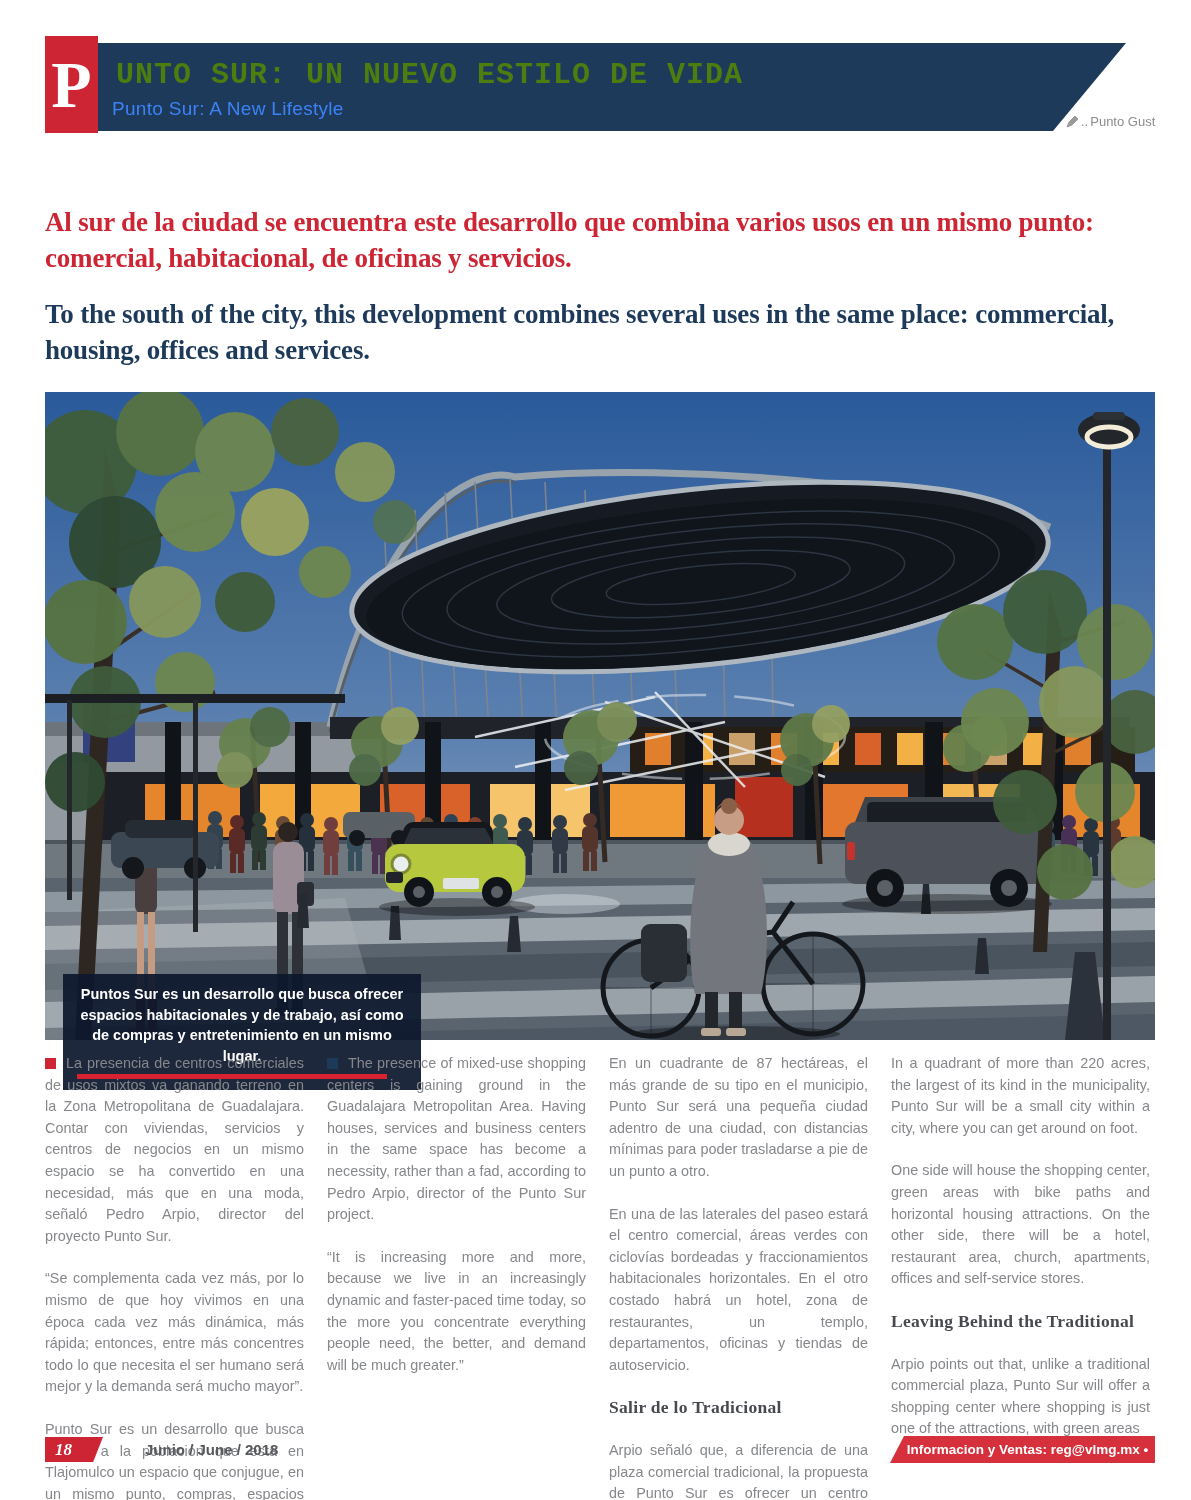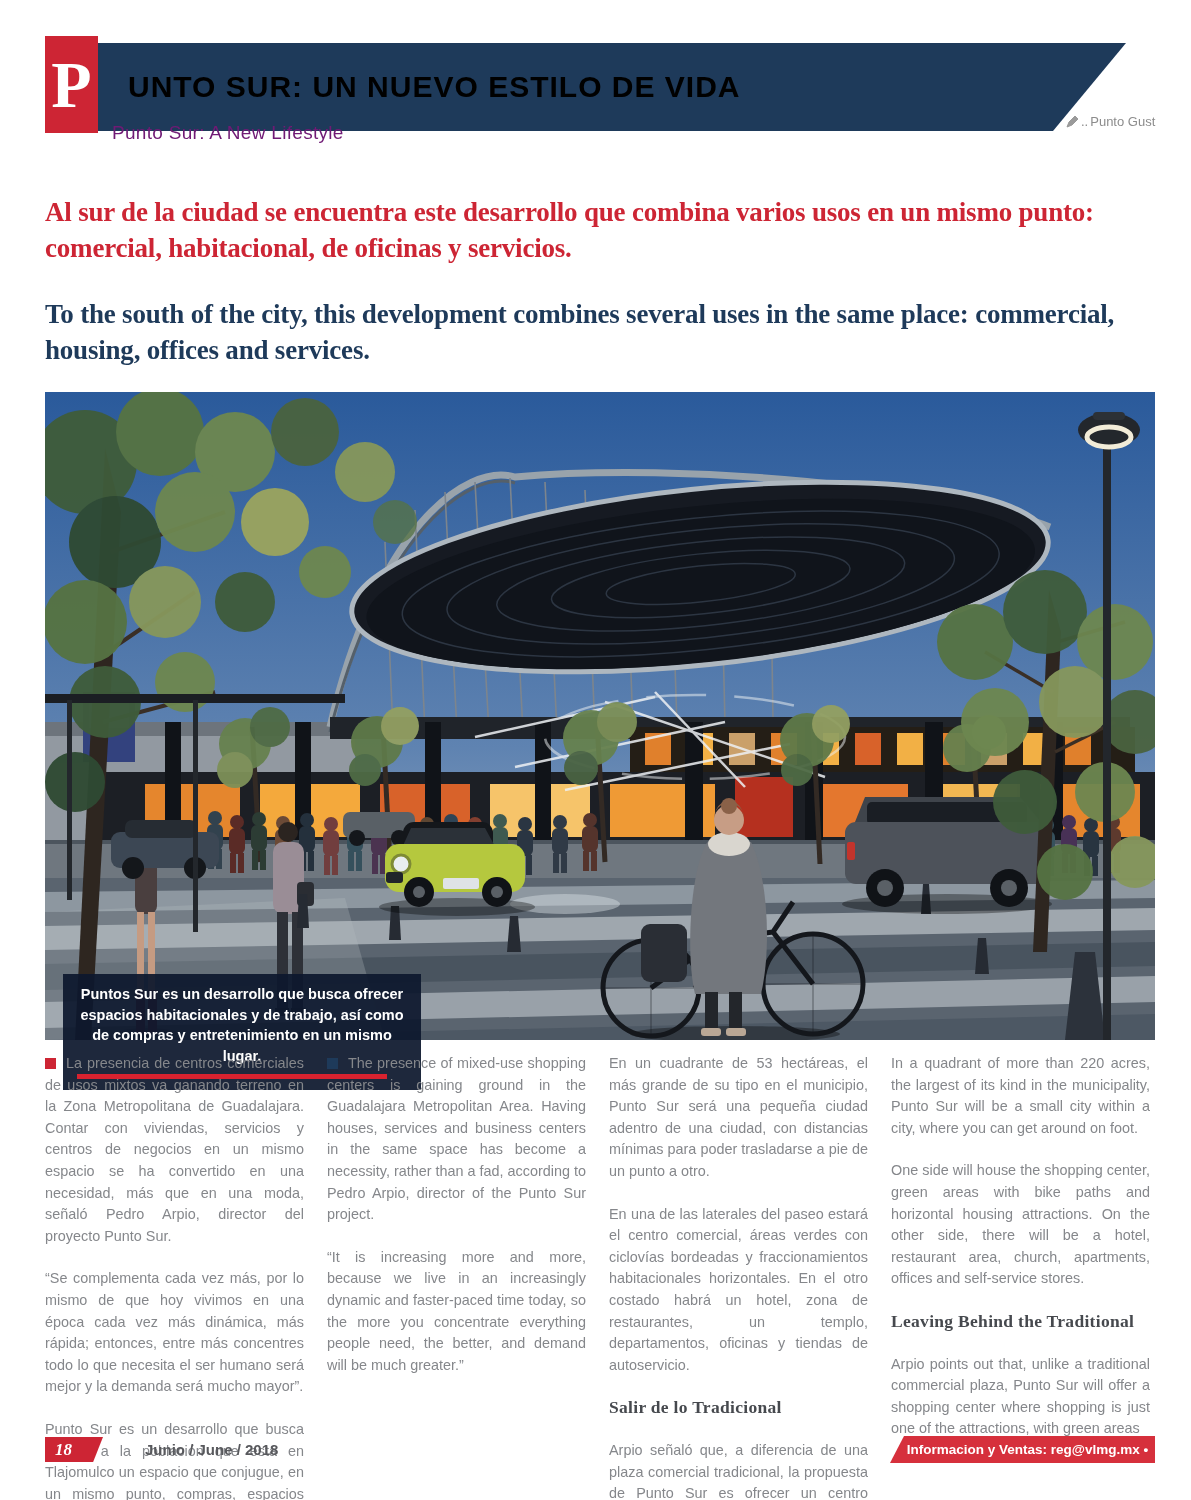--- a/index.html
+++ b/index.html
@@ -11,30 +11,30 @@
   .page{position:relative;width:1191px;height:1500px;background:#ffffff;margin:0 auto;
         font-family:"Liberation Sans",sans-serif;overflow:hidden;}
 
   
   .banner{position:absolute;left:45px;top:43px;width:1085px;height:88px;background:var(--navy);
           clip-path:polygon(0 0,1081px 0,1008px 100%,0 100%);}
   .pbox{position:absolute;left:45px;top:36px;width:53px;height:97px;background:var(--red);
         display:flex;align-items:center;justify-content:center;z-index:3;}
   .pbox span{font-family:"Liberation Serif",serif;font-weight:bold;color:#fff;font-size:66px;line-height:1;}
   .title-block{position:absolute;left:112px;top:52px;z-index:3;}
-  .title-block h1{margin:16px;font-family:Liberation Sans, sans-serif;font-weight:bold;color:#000000;
+  .title-block h1{margin:4px;font-family:Liberation Mono, monospace;font-weight:bold;color:#4d7c0f;
                   font-size:30px;letter-spacing:1px;line-height:38px;}
-  .subtitle{color:#701a75;font-size:19px;margin-top:2px;letter-spacing:.3px;}
+  .subtitle{color:#3b82f6;font-size:19px;margin-top:2px;letter-spacing:.3px;}
   .credit{position:absolute;left:1066px;top:114px;z-index:3;color:#8c8c8c;font-size:13px;
           display:flex;align-items:center;gap:2px;white-space:nowrap;}
 
   
   .deck{position:absolute;left:45px;width:1075px;margin:0;
         font-family:"Liberation Serif",serif;font-weight:bold;font-size:27px;line-height:36px;letter-spacing:-.2px;}
-  .deck-es{top:194px;color:var(--red);}
+  .deck-es{top:204px;color:var(--red);}
   .deck-en{top:296px;color:var(--navy);}
 
   
   .photo{position:absolute;left:45px;top:392px;width:1110px;height:648px;margin:0;}
   .photo svg{display:block;}
   .caption{position:absolute;left:18px;top:582px;width:330px;background:rgba(13,24,45,.93);
            color:#fff;font-size:14.5px;font-weight:bold;line-height:1.42;padding:10px 14px 11px 14px;text-align:center;}
   .caption-bar{height:5px;background:#d8222f;width:94%;margin-top:8px;}
 
   
@@ -413,21 +413,21 @@
       <div class="col">
         <p><span class="bullet" style="background: rgb(205, 37, 52);"></span>La presencia de centros comerciales de usos mixtos va ganando terreno en la Zona Metropolitana de Guadalajara. Contar con viviendas, servicios y centros de negocios en un mismo espacio se ha convertido en una necesidad, más que en una moda, señaló Pedro Arpio, director del proyecto Punto Sur.</p>
         <p>“Se complementa cada vez más, por lo mismo de que hoy vivimos en una época cada vez más dinámica, más rápida; entonces, entre más concentres todo lo que necesita el ser humano será mejor y la demanda será mucho mayor”.</p>
         <p>Punto Sur es un desarrollo que busca ofrecer a la población que está en Tlajomulco un espacio que conjugue, en un mismo punto, compras, espacios habitacionales y de trabajo, así como entretenimiento, señaló Arpio.</p>
       </div>
       <div class="col">
         <p><span class="bullet" style="background: rgb(30, 58, 90);"></span>The presence of mixed-use shopping centers is gaining ground in the Guadalajara Metropolitan Area. Having houses, services and business centers in the same space has become a necessity, rather than a fad, according to Pedro Arpio, director of the Punto Sur project.</p>
         <p>“It is increasing more and more, because we live in an increasingly dynamic and faster-paced time today, so the more you concentrate everything people need, the better, and demand will be much greater.”</p>
       </div>
       <div class="col">
-        <p>En un cuadrante de 53 hectáreas, el más grande de su tipo en el municipio, Punto Sur será una pequeña ciudad adentro de una ciudad, con distancias mínimas para poder trasladarse a pie de un punto a otro.</p>
+        <p>En un cuadrante de 87 hectáreas, el más grande de su tipo en el municipio, Punto Sur será una pequeña ciudad adentro de una ciudad, con distancias mínimas para poder trasladarse a pie de un punto a otro.</p>
         <p>En una de las laterales del paseo estará el centro comercial, áreas verdes con ciclovías bordeadas y fraccionamientos habitacionales horizontales. En el otro costado habrá un hotel, zona de restaurantes, un templo, departamentos, oficinas y tiendas de autoservicio.</p>
         <h3>Salir de lo Tradicional</h3>
         <p>Arpio señaló que, a diferencia de una plaza comercial tradicional, la propuesta de Punto Sur es ofrecer un centro comercial en el que las compras sean solo un eslabón de</p>
       </div>
       <div class="col">
         <p>In a quadrant of more than 220 acres, the largest of its kind in the municipality, Punto Sur will be a small city within a city, where you can get around on foot.</p>
         <p>One side will house the shopping center, green areas with bike paths and horizontal housing attractions. On the other side, there will be a hotel, restaurant area, church, apartments, offices and self-service stores.</p>
         <h3>Leaving Behind the Traditional</h3>
         <p>Arpio points out that, unlike a traditional commercial plaza, Punto Sur will offer a shopping center where shopping is just one of the attractions, with green areas</p>
       </div>

